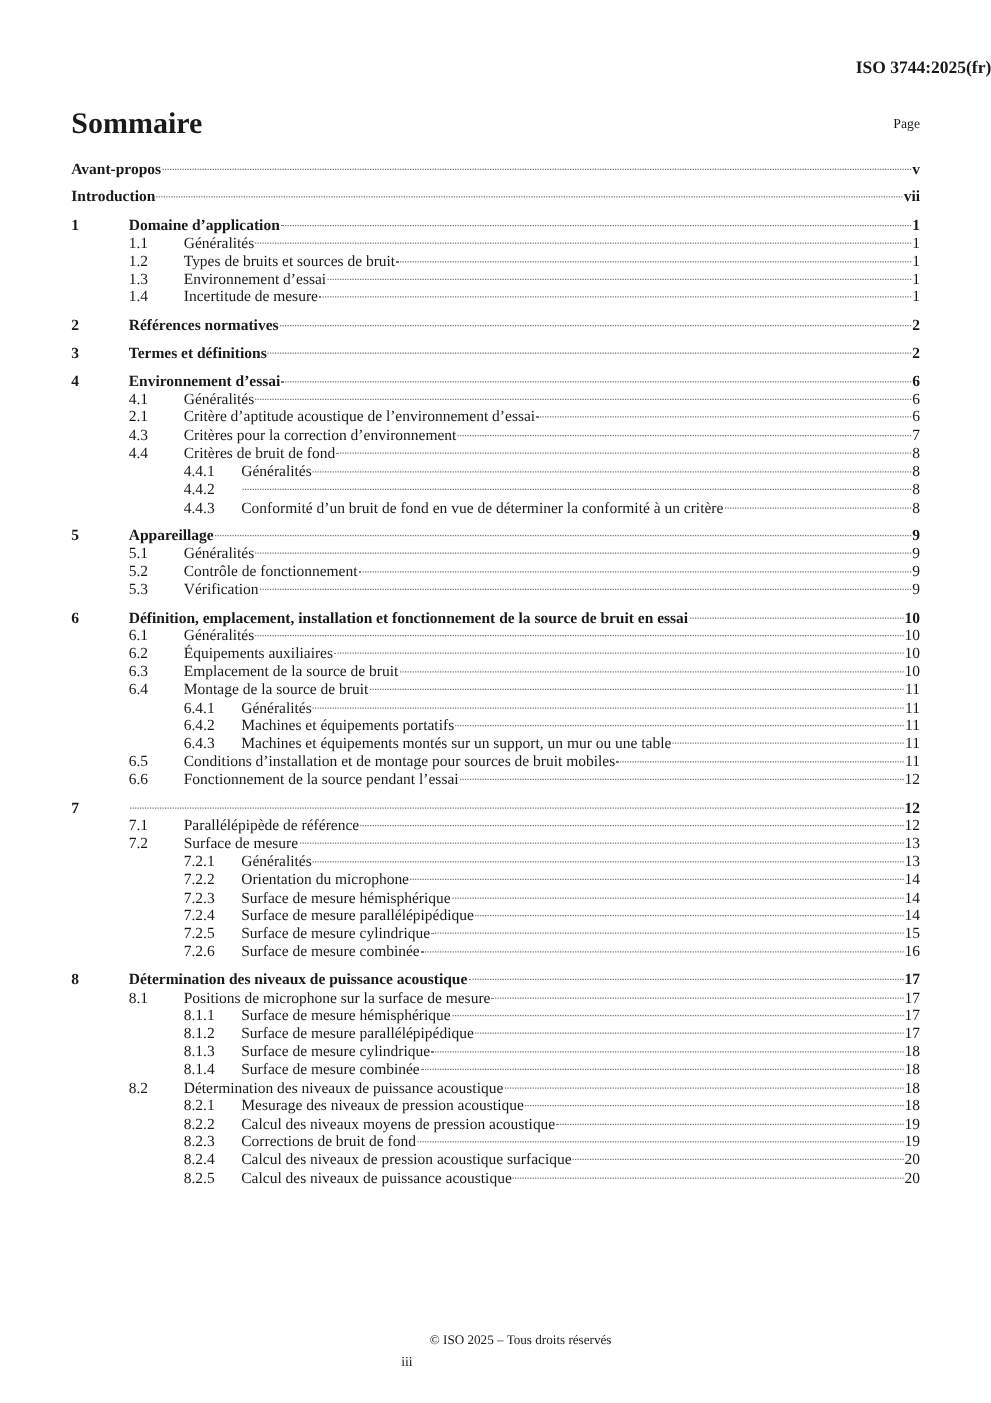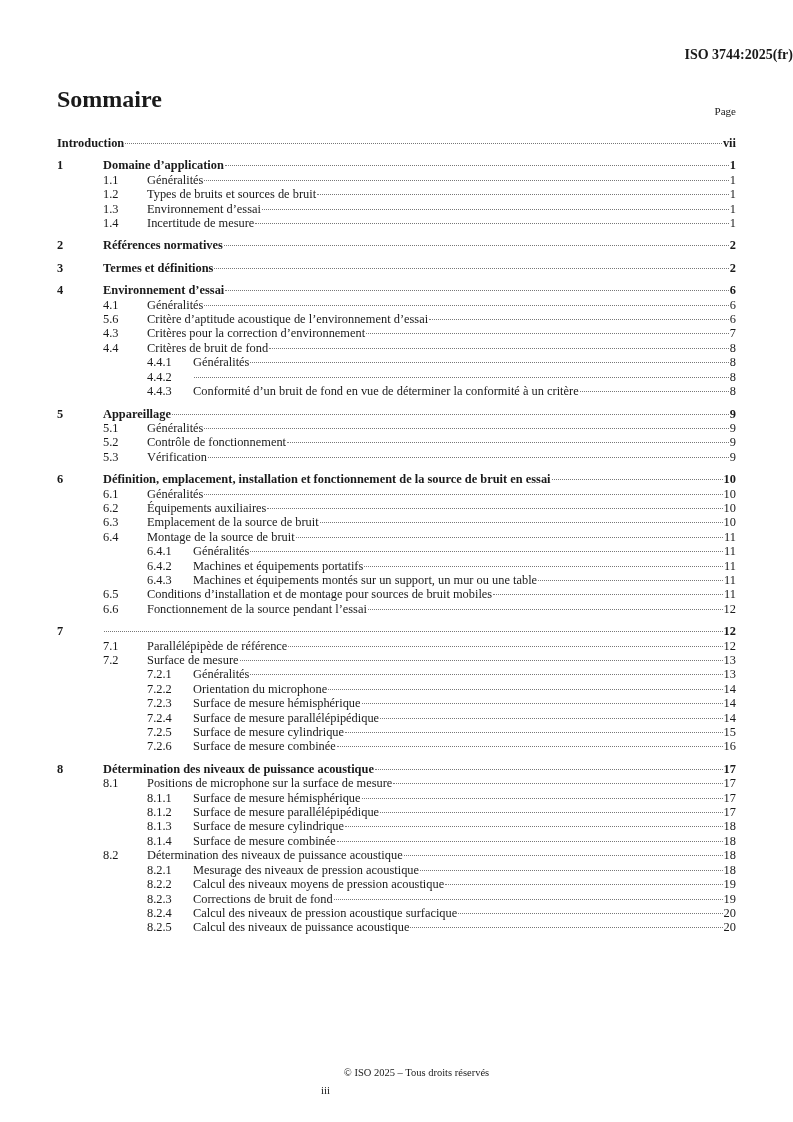--- a/index.html
+++ b/index.html
@@ -2,21 +2,21 @@
 <html><head>
 <meta charset="utf-8">
 <style>
   html, body { margin: 0; padding: 0; background: #ffffff; }
   body { width: 793px; height: 1122px; position: relative; overflow: hidden;
          font-family: "Liberation Serif", "DejaVu Serif", serif; color: #1a1a1a; }
   .header { position: absolute; top: 47px; left: 0; width: 793px; text-align: right;
             font-weight: bold; font-size: 14px; }
   .title-row { position: absolute; top: 86px; left: 57px; width: 679px; height: 30px; }
   .title { position: absolute; left: 0; top: 0; font-size: 24px; font-weight: bold; }
-  .page-label { position: absolute; right: 0; top: 7px; font-size: 11px; margin-top: 12px; }
+  .page-label { position: absolute; right: 0; top: 7px; font-size: 11px; }
   .toc { position: absolute; top: 128px; left: 57px; width: 679px; }
   .row { display: flex; align-items: baseline; font-size: 12.4px; line-height: 14.4px; white-space: nowrap; }
   .row .num { flex: 0 0 auto; }
   .row .label { flex: 0 0 auto; }
   .row .leader { flex: 1 1 auto; border-bottom: 1px dotted #777; margin: 0 1px; position: relative; top: -3px; min-width: 6px; }
   .row .pg { flex: 0 0 auto; text-align: right; }
   .lvl0 { font-weight: bold; margin-top: 8px; }
   .lvl1 { margin-top: 8px; font-weight: bold; }
   .lvl1 .num { width: 46px; }
   .lvl2 .num { margin-left: 46px; width: 44px; }
@@ -29,20 +29,25 @@
 <body>
 
 <div class="header">ISO 3744:2025(fr)</div>
 
 <div class="title-row">
   <div class="title">Sommaire</div>
   <div class="page-label">Page</div>
 </div>
 
 <div class="toc" id="toc">
+    <div class="row lvl0 top">
+      <span class="label">Avant-propos</span>
+      <span class="leader"></span>
+      <span class="pg">v</span>
+    </div>
     <div class="row lvl0">
       <span class="label">Introduction</span>
       <span class="leader"></span>
       <span class="pg">vii</span>
     </div>
     <div class="row lvl1">
       <span class="num">1</span>
       <span class="label">Domaine d’application</span>
       <span class="leader"></span>
       <span class="pg">1</span>
@@ -89,21 +94,21 @@
       <span class="leader"></span>
       <span class="pg">6</span>
     </div>
     <div class="row lvl2">
       <span class="num">4.1</span>
       <span class="label">Généralités</span>
       <span class="leader"></span>
       <span class="pg">6</span>
     </div>
     <div class="row lvl2">
-      <span class="num">5.6</span>
+      <span class="num">2.1</span>
       <span class="label">Critère d’aptitude acoustique de l’environnement d’essai</span>
       <span class="leader"></span>
       <span class="pg">6</span>
     </div>
     <div class="row lvl2">
       <span class="num">4.3</span>
       <span class="label">Critères pour la correction d’environnement</span>
       <span class="leader"></span>
       <span class="pg">7</span>
     </div>

